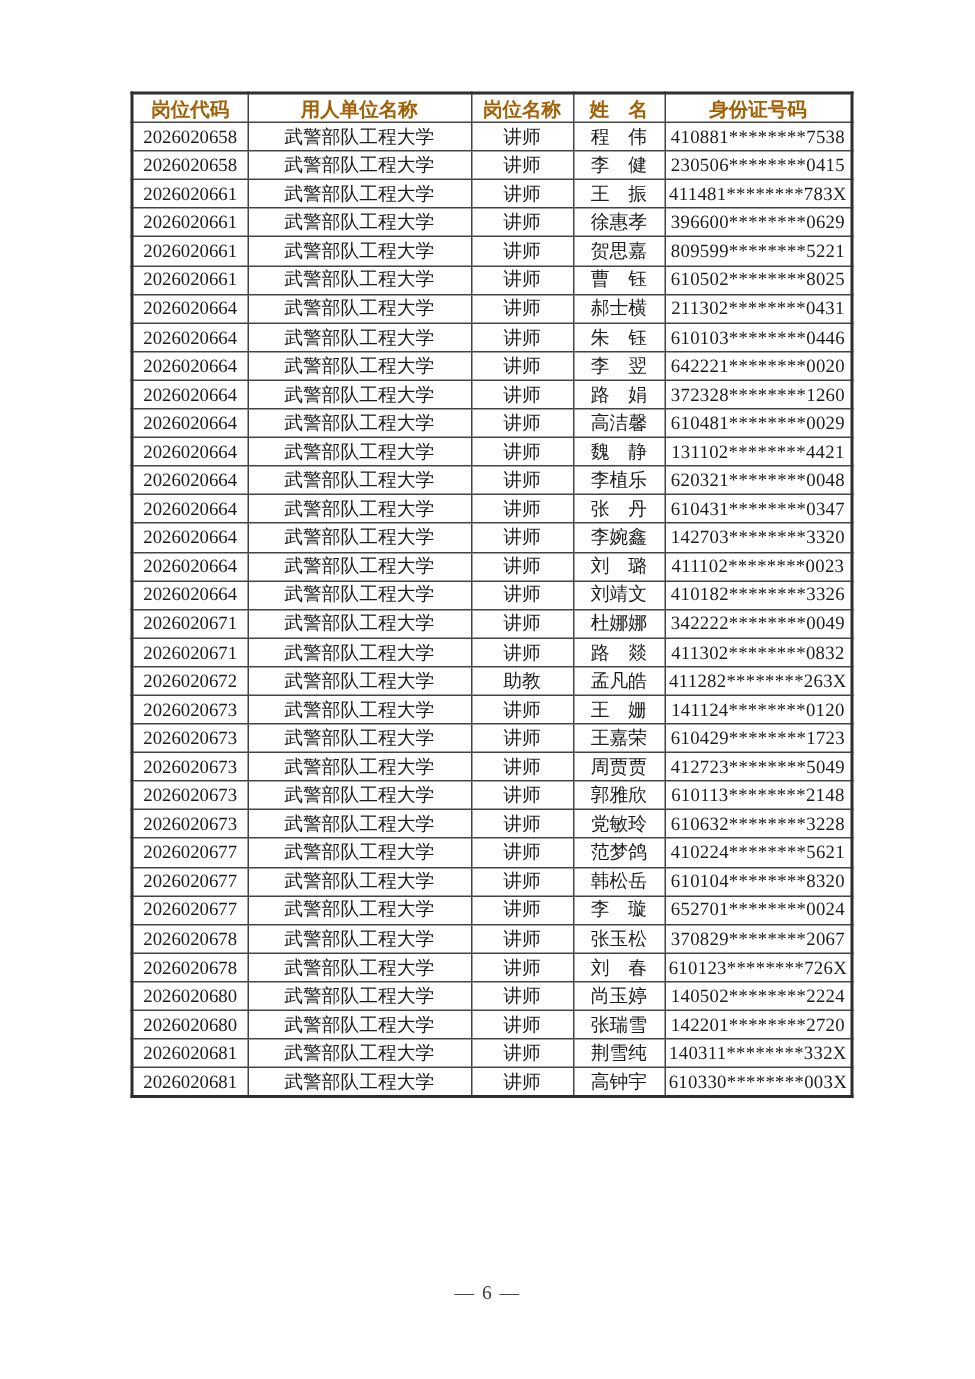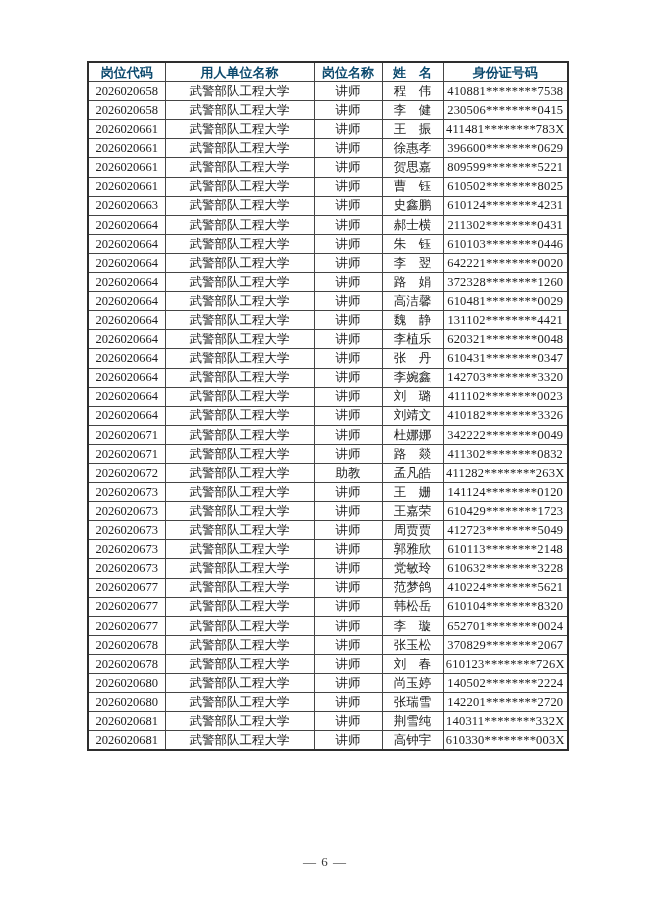--- a/index.html
+++ b/index.html
@@ -33,21 +33,21 @@
     text-align: center;
     vertical-align: middle;
     font-size: 12.5px;
     line-height: 1;
     white-space: nowrap;
     overflow: hidden;
   }
   table.roster th {
     font-weight: bold;
     font-size: 13px;
-    color: #0c4a6e;
+    color: #a16207;
   }
   td.cell-id, col.col-id { }
   .col-code  { width: 77px; }
   .col-org   { width: 149px; }
   .col-title { width: 68px; }
   .col-name  { width: 61px; }
   .col-id    { width: 125px; }
   td.cell-id {
     font-size: 12px;
     letter-spacing: 0.2px;
@@ -121,27 +121,20 @@
           <td class="cell-id">809599********5221</td>
         </tr>
         <tr>
           <td class="cell-code">2026020661</td>
           <td class="cell-org">武警部队工程大学</td>
           <td class="cell-title">讲师</td>
           <td class="cell-name">曹　钰</td>
           <td class="cell-id">610502********8025</td>
         </tr>
         <tr>
-          <td class="cell-code">2026020663</td>
-          <td class="cell-org">武警部队工程大学</td>
-          <td class="cell-title">讲师</td>
-          <td class="cell-name">史鑫鹏</td>
-          <td class="cell-id">610124********4231</td>
-        </tr>
-        <tr>
           <td class="cell-code">2026020664</td>
           <td class="cell-org">武警部队工程大学</td>
           <td class="cell-title">讲师</td>
           <td class="cell-name">郝士横</td>
           <td class="cell-id">211302********0431</td>
         </tr>
         <tr>
           <td class="cell-code">2026020664</td>
           <td class="cell-org">武警部队工程大学</td>
           <td class="cell-title">讲师</td>

